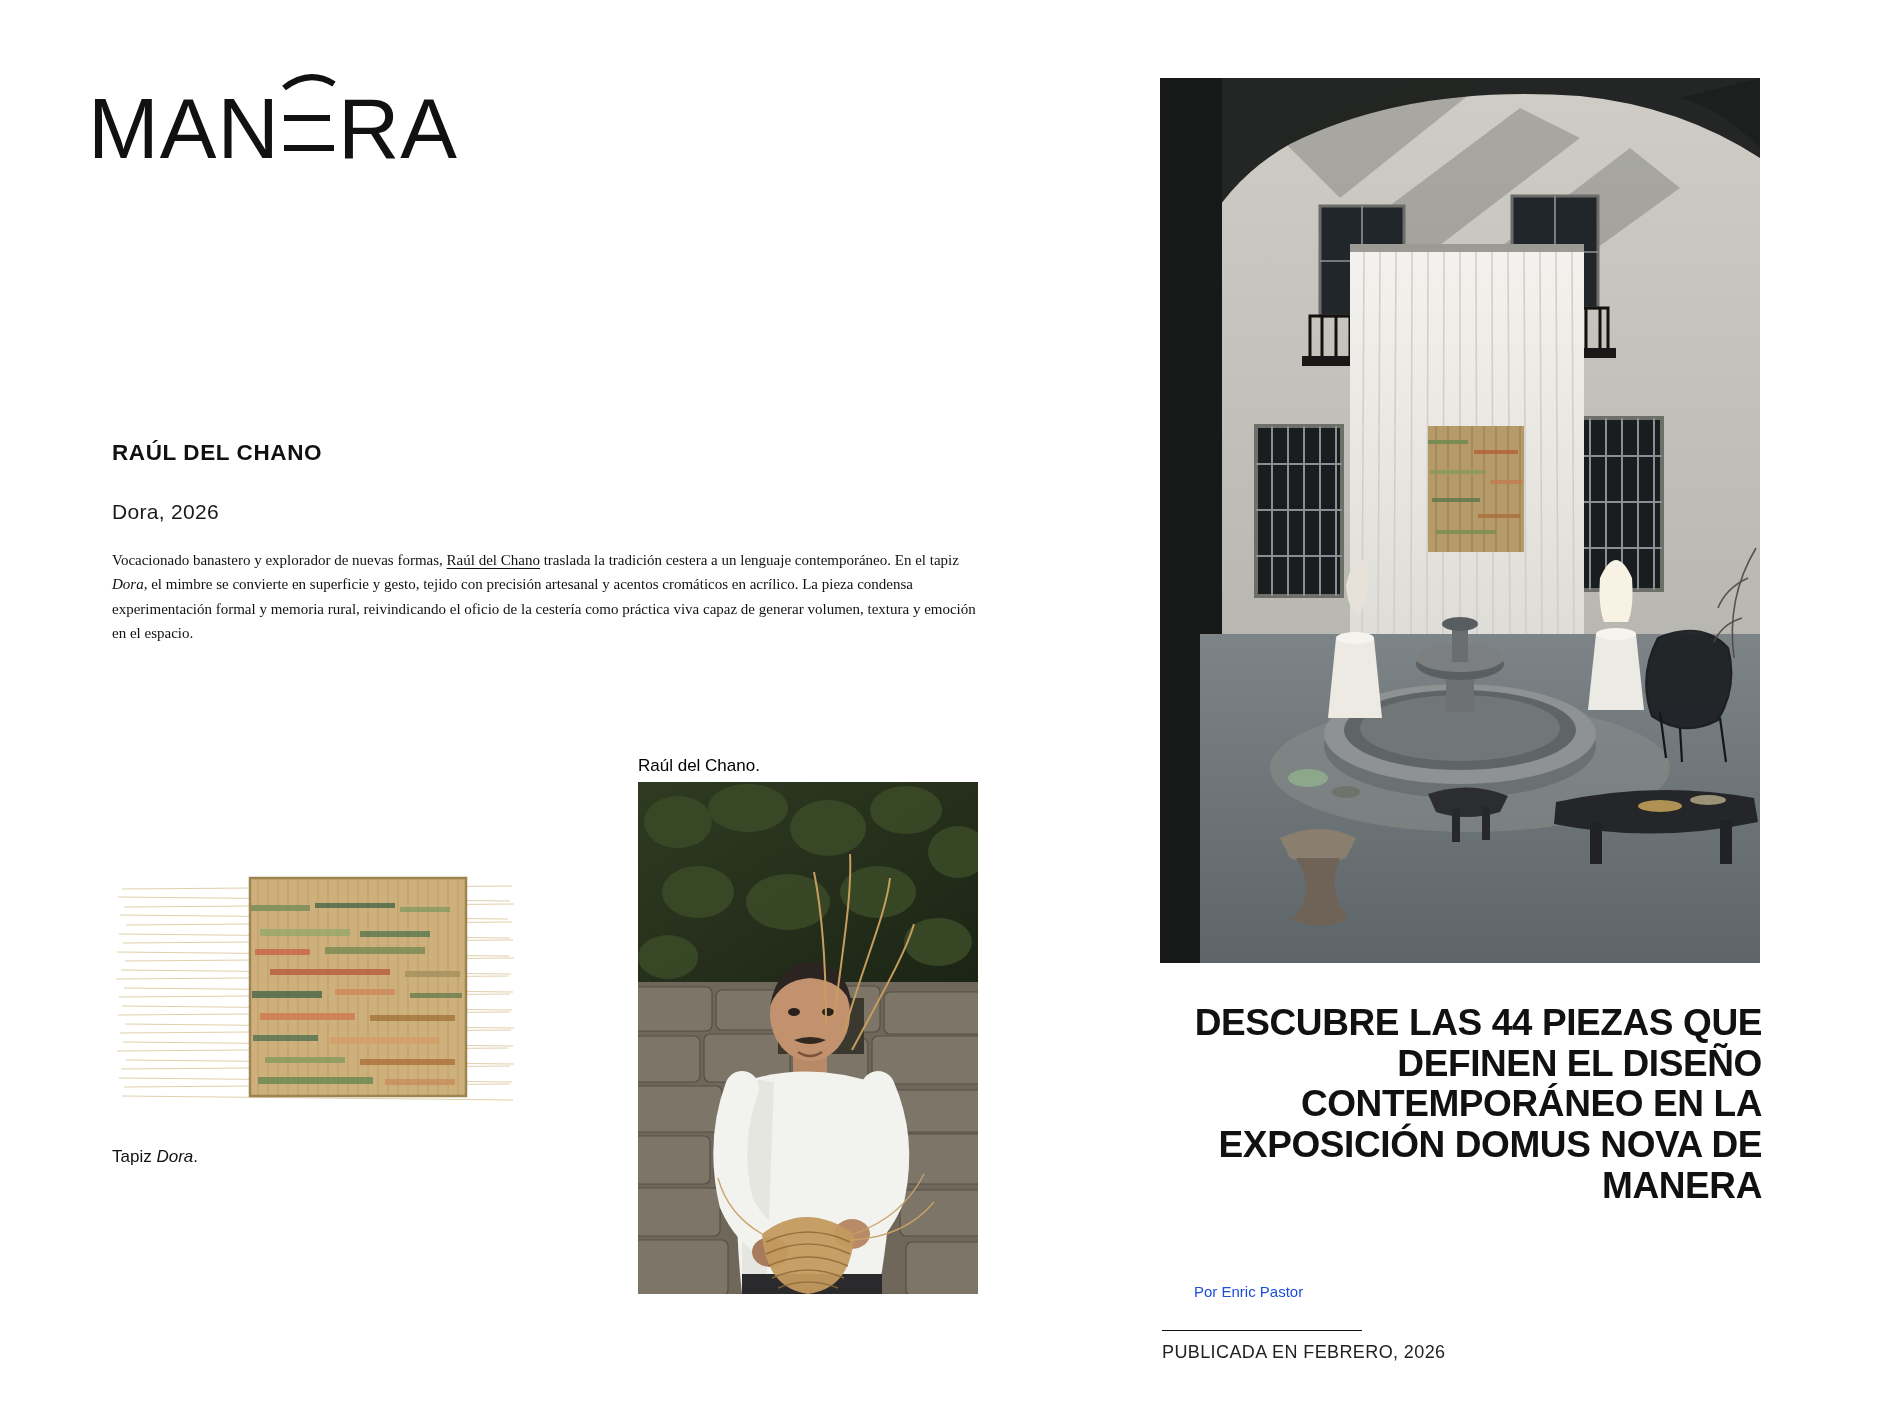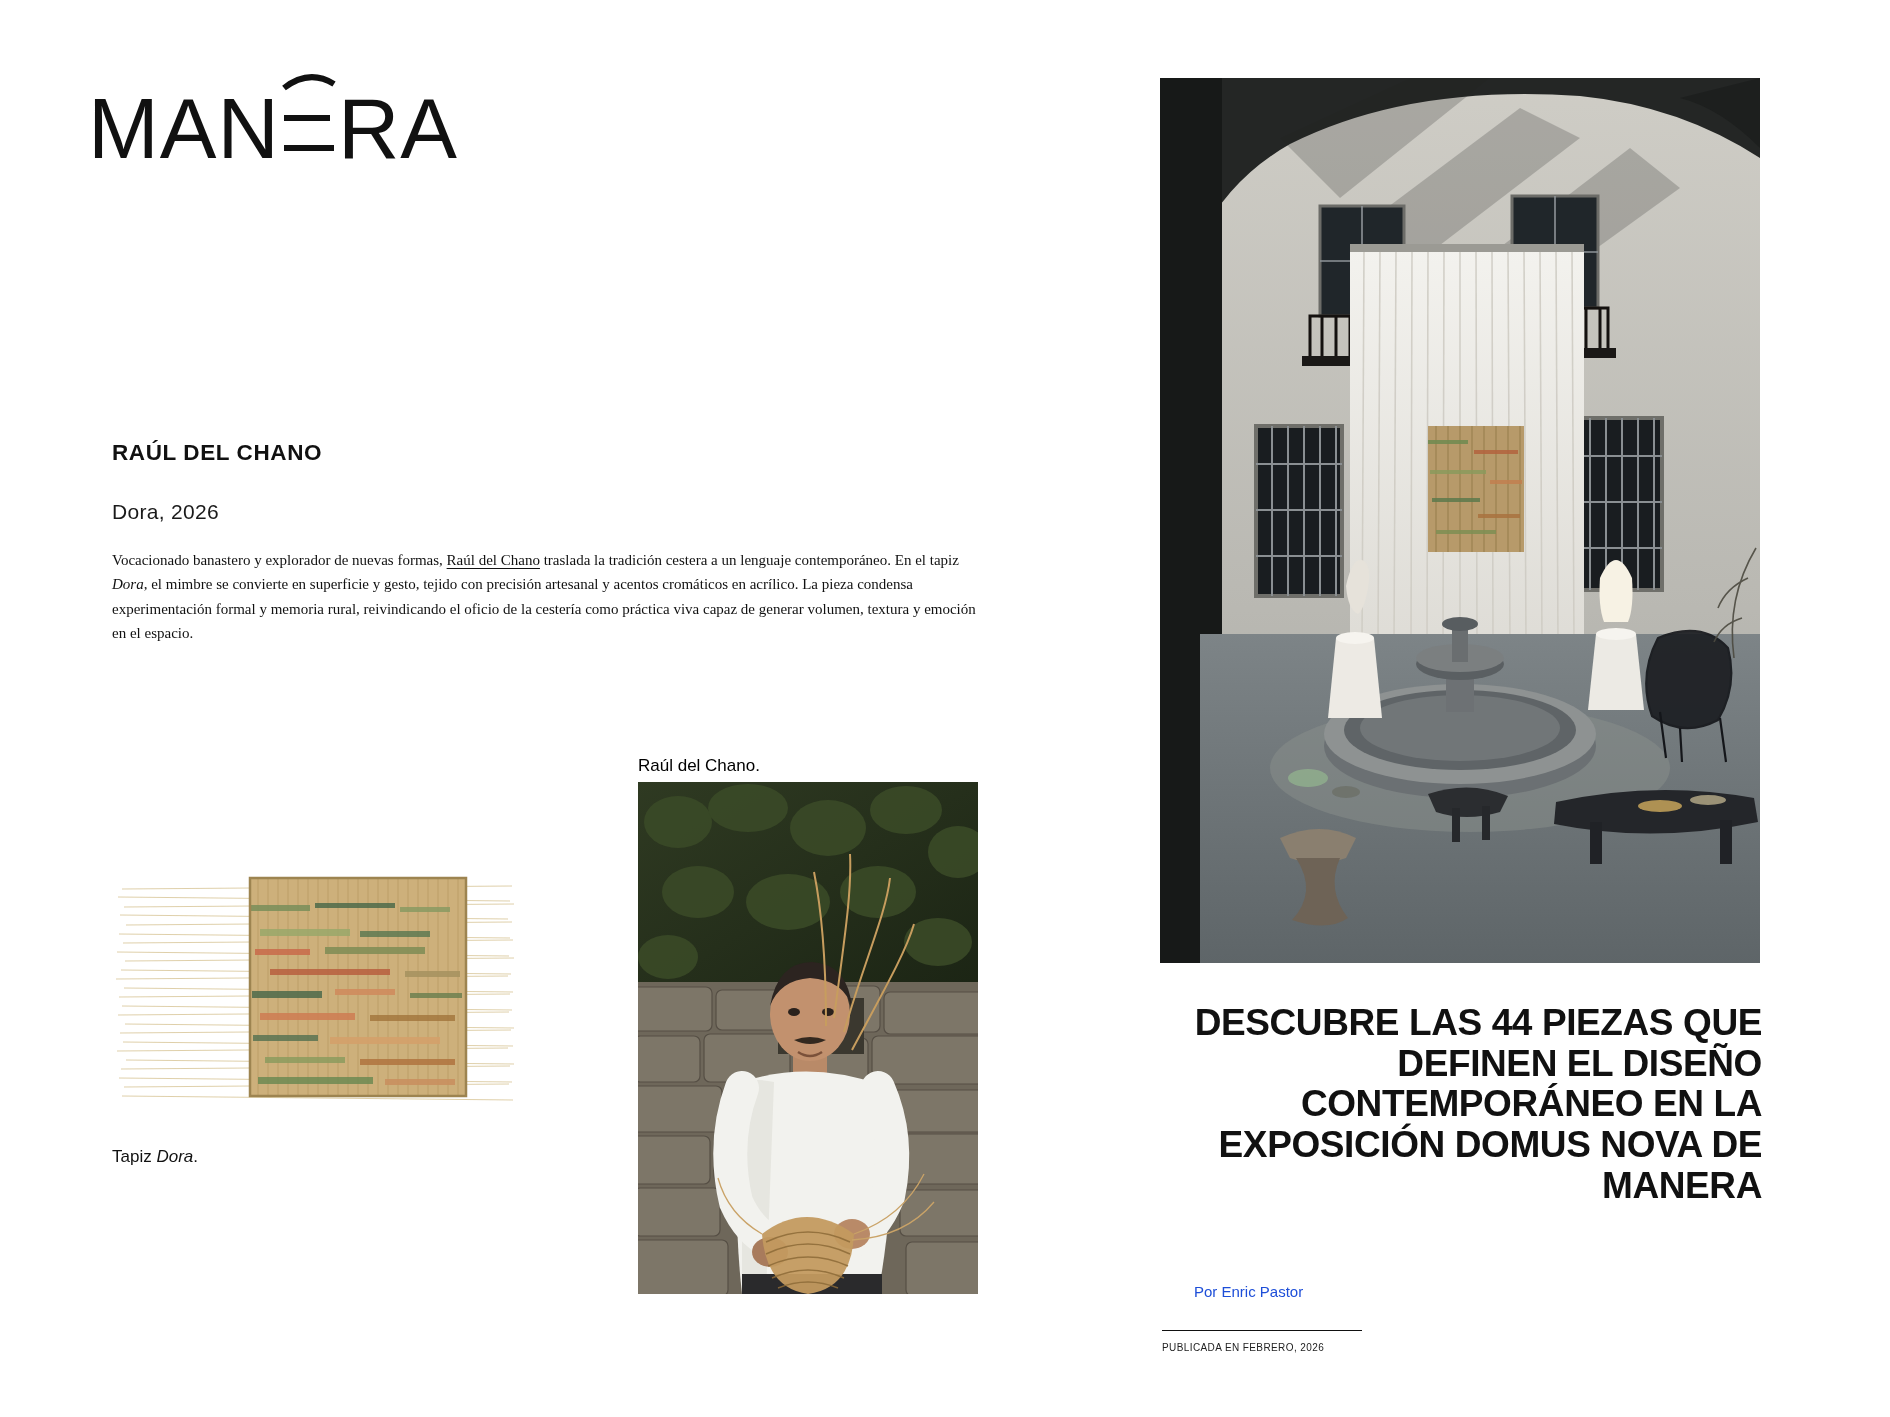--- a/index.html
+++ b/index.html
@@ -176,21 +176,21 @@
     left: 2px;
     top: 1322px;
     width: 200px;
     height: 1px;
     background: #111;
   }
   .published {
     position: absolute;
     left: 2px;
     top: 1334px;
-    font-size: 10px;
+    font-size: 18px;
     letter-spacing: 0.4px;
     color: #222;
     text-transform: uppercase;
   }
 </style>
 </head>
 <body>
 
 <div class="left-col">
 

